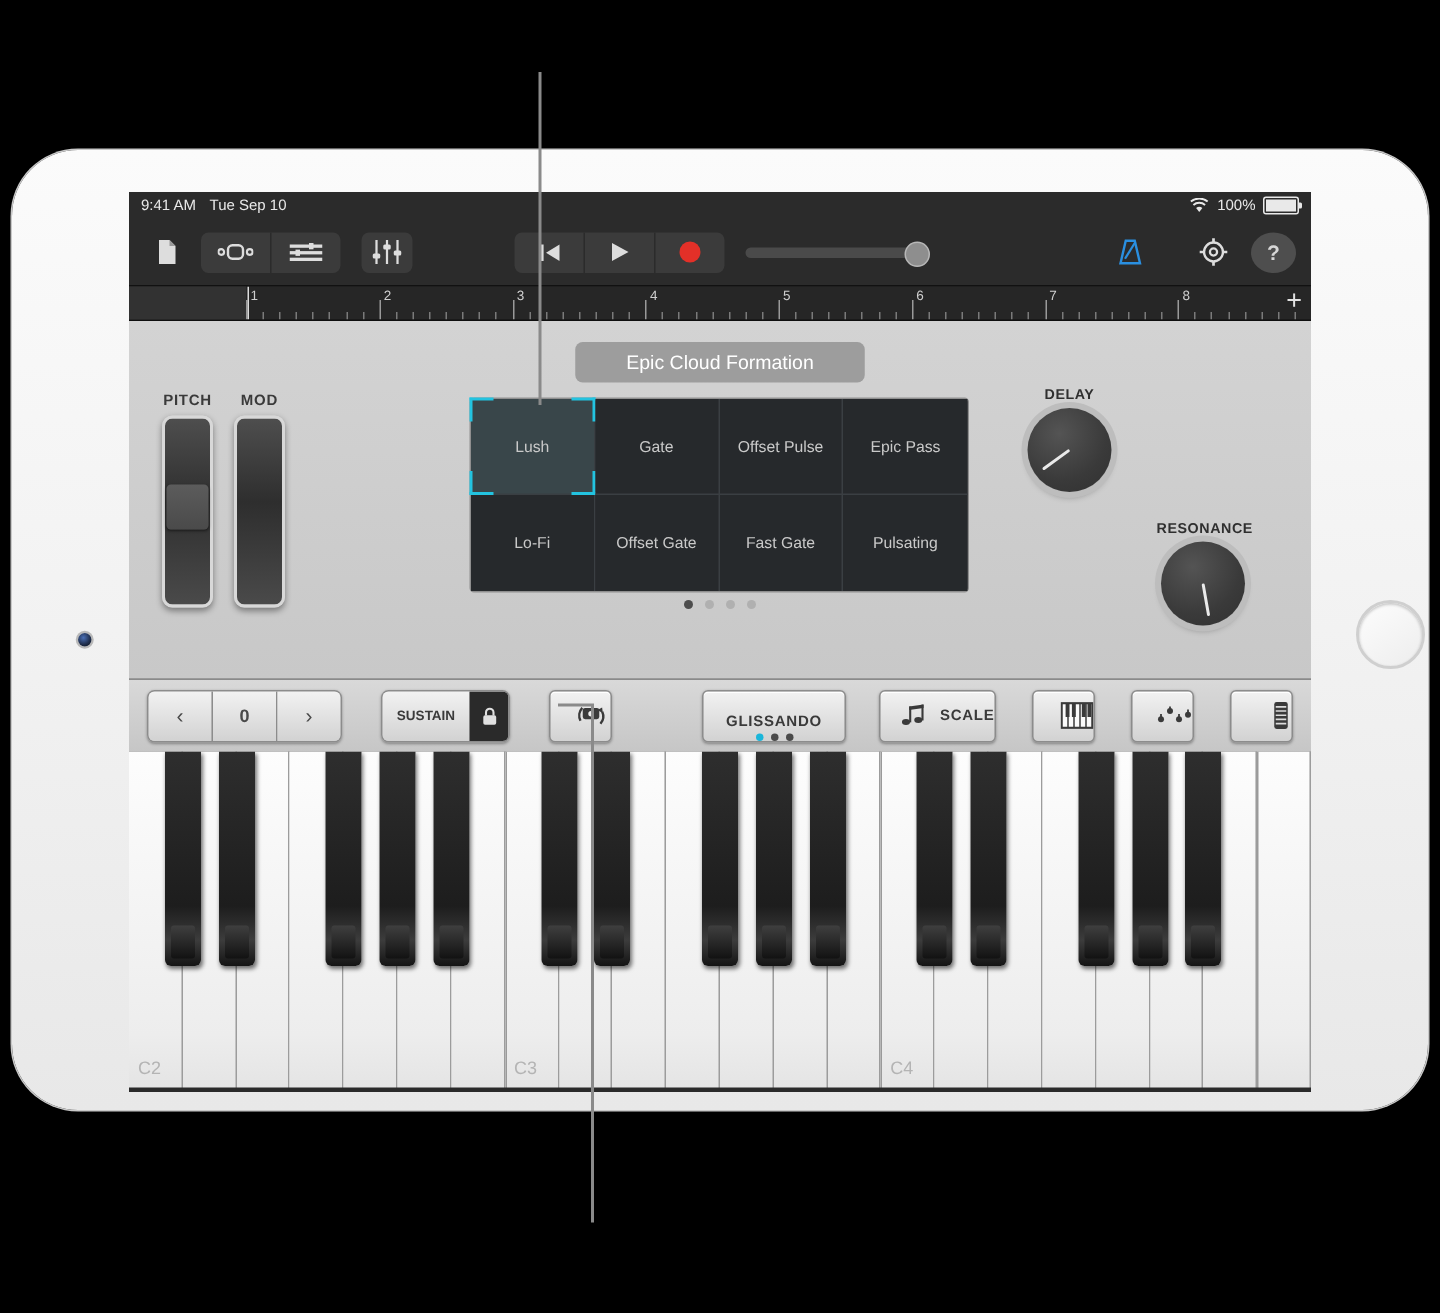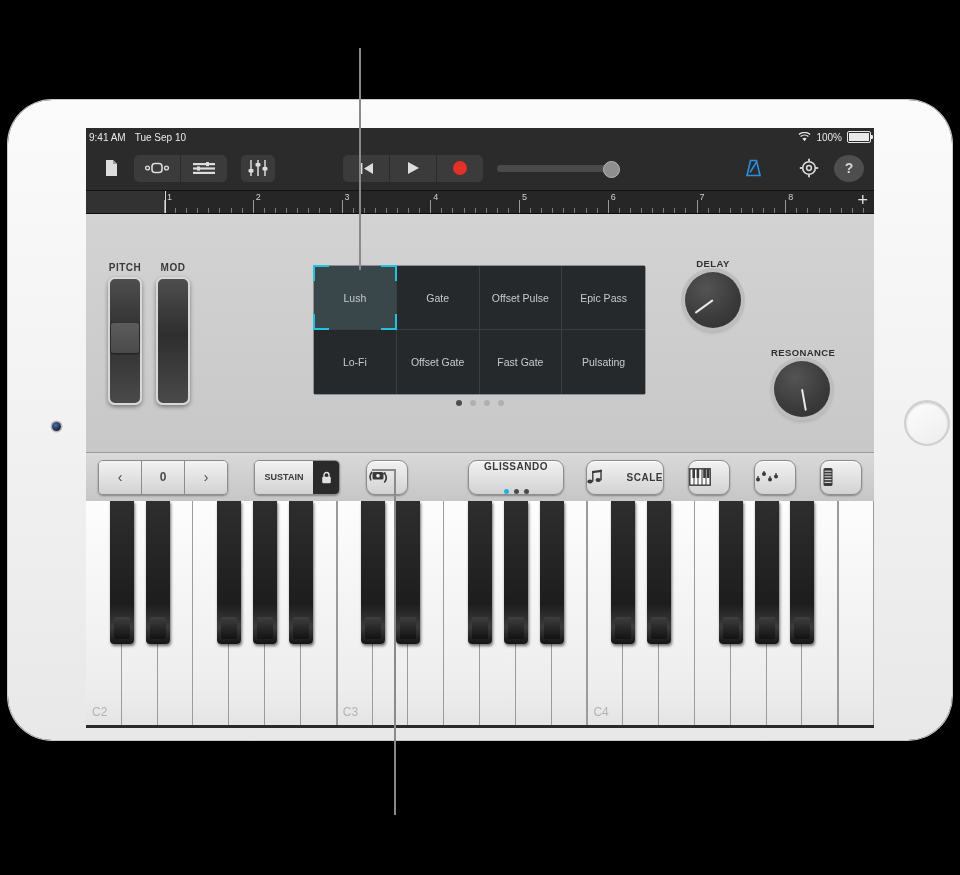--- a/index.html
+++ b/index.html
@@ -23,21 +23,21 @@
   #home-button{position:absolute;left:896px;top:300px;width:42px;height:42px;border-radius:50%;
           border:2px solid #cfcfcf;
           background:linear-gradient(145deg,#fdfdfd,#ededed);
           box-shadow:inset 0 1px 2px rgba(0,0,0,.22);}
   
   #screen{position:absolute;left:78px;top:28px;width:788px;height:600px;
           background:#1b1b1b;overflow:hidden;}
 
   
   #statusbar{height:18px;background:#2b2b2b;color:#e9e9e9;font-size:10px;
-             display:flex;align-items:center;padding:0 3px;}
+             display:flex;align-items:center;padding:0 8px;}
   #status-left{display:flex;gap:9px;}
   #status-right{margin-left:auto;display:flex;align-items:center;gap:5px;}
   .batt{width:22px;height:10px;border:1px solid #e9e9e9;border-radius:2px;position:relative;}
   .batt::after{content:"";position:absolute;right:-3px;top:3px;width:2px;height:4px;background:#e9e9e9;border-radius:0 1px 1px 0;}
   .batt i{position:absolute;left:1px;top:1px;bottom:1px;right:1px;background:#e9e9e9;display:block;}
 
   
   #toolbar{height:44px;background:#2b2b2b;display:flex;align-items:center;
            padding:0 10px;border-bottom:1px solid #111;position:relative;}
   .tb-btn{height:27px;min-width:30px;border-radius:5px;background:#3b3b3b;
@@ -106,24 +106,24 @@
   .knob{width:56px;height:56px;border-radius:50%;margin:0 auto;position:relative;
         background:radial-gradient(circle at 38% 30%,#545454,#3a3a3a 60%,#303030);
         box-shadow:0 0 0 4px #bdbdbd, 0 3px 5px rgba(0,0,0,.38);}
   .knob .ind{position:absolute;left:50%;top:50%;width:2px;height:22px;background:#eaeaea;
              transform-origin:50% 0;border-radius:1px;}
 
   
   #kbctl{height:48px;background:linear-gradient(180deg,#d9d9d9,#c6c6c6);
          display:flex;align-items:center;padding:0 12px;gap:10px;
          border-top:1px solid #9a9a9a;position:relative;}
-  .btn{height:33px;border-radius:9px;border:1px solid #8c8c8c;
+  .btn{height:33px;border-radius:4px;border:1px solid #8c8c8c;
        background:linear-gradient(180deg,#f2f2f2,#d2d2d2);
        box-shadow:0 1px 2px rgba(0,0,0,.35),inset 0 1px 0 #fff;
-       display:flex;align-items:center;justify-content:space-between;
+       display:flex;align-items:center;justify-content:flex-end;
        color:#3a3a3a;font-size:10px;font-weight:bold;letter-spacing:.5px;}
   .stepper{display:flex;height:33px;border:1px solid #8c8c8c;border-radius:5px;overflow:hidden;
            box-shadow:0 1px 2px rgba(0,0,0,.35);}
   .stepper > div{width:42px;display:flex;align-items:center;justify-content:center;
       background:linear-gradient(180deg,#f2f2f2,#d2d2d2);border-right:1px solid #8c8c8c;
       color:#4a4a4a;font-size:14px;}
   .stepper > div:last-child{border-right:none;}
   #sustain-grp{display:flex;height:33px;border:1px solid #8c8c8c;border-radius:5px;overflow:hidden;box-shadow:0 1px 2px rgba(0,0,0,.35);}
   #sustain-btn{width:58px;display:flex;align-items:center;justify-content:center;
        background:linear-gradient(180deg,#f2f2f2,#d2d2d2);color:#3a3a3a;font-size:9px;font-weight:bold;}
@@ -350,20 +350,21 @@
           <div class="tick minor" style="left: 643.438px;"></div>
           <div class="tick minor" style="left: 654.531px;"></div>
           <div class="tick minor" style="left: 665.625px;"></div>
           <div class="tick minor" style="left: 676.719px;"></div>
           <div class="tick minor" style="left: 687.812px;"></div>
           <div class="tick minor" style="left: 698.906px;"></div>
         </div>
     </div>
 
     <div id="instrument">
+      <div id="patch-name">Epic Cloud Formation</div>
 
       <div class="wheel-wrap" style="left:22px">
         <div class="wheel-label">PITCH</div>
         <div class="wheel">
             <div class="wheel-thumb"></div>
           </div>
       </div>
       <div class="wheel-wrap" style="left:70px">
         <div class="wheel-label">MOD</div>
         <div class="wheel"></div>

